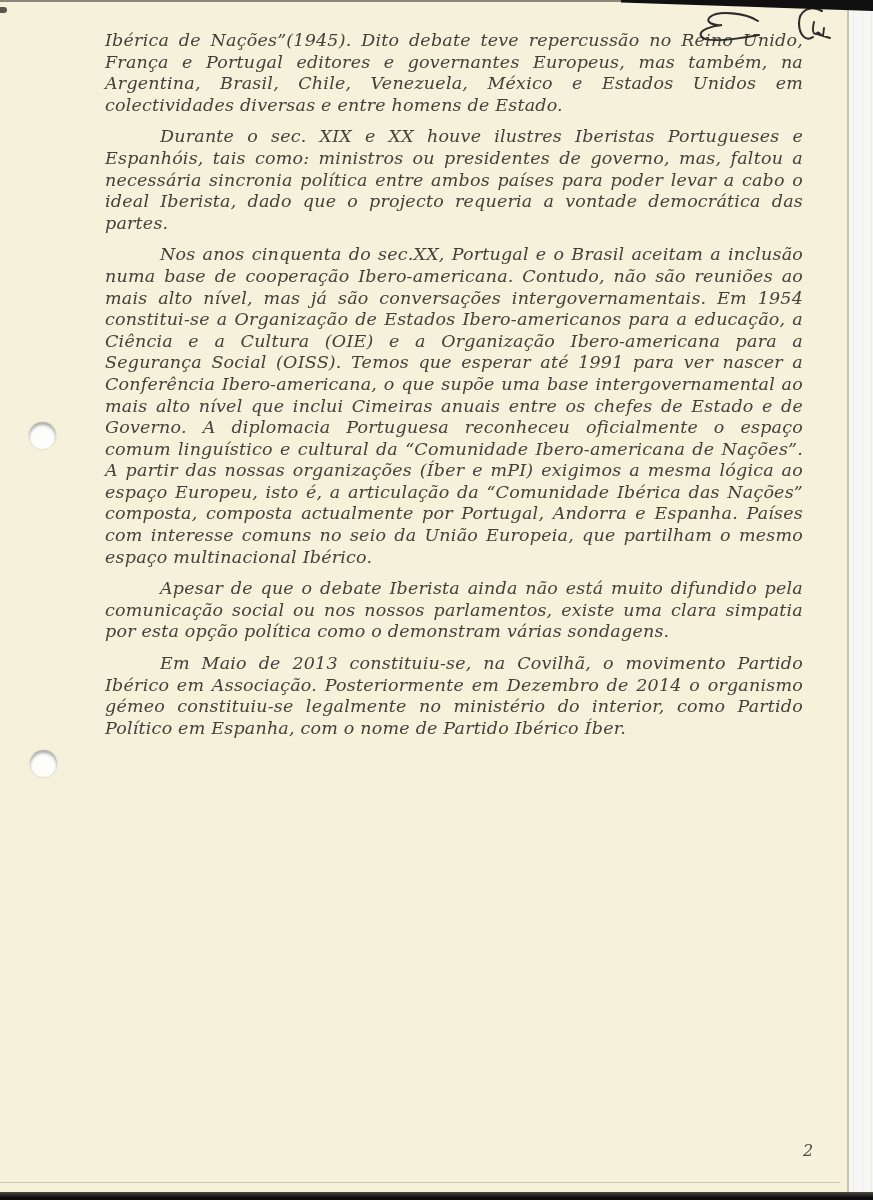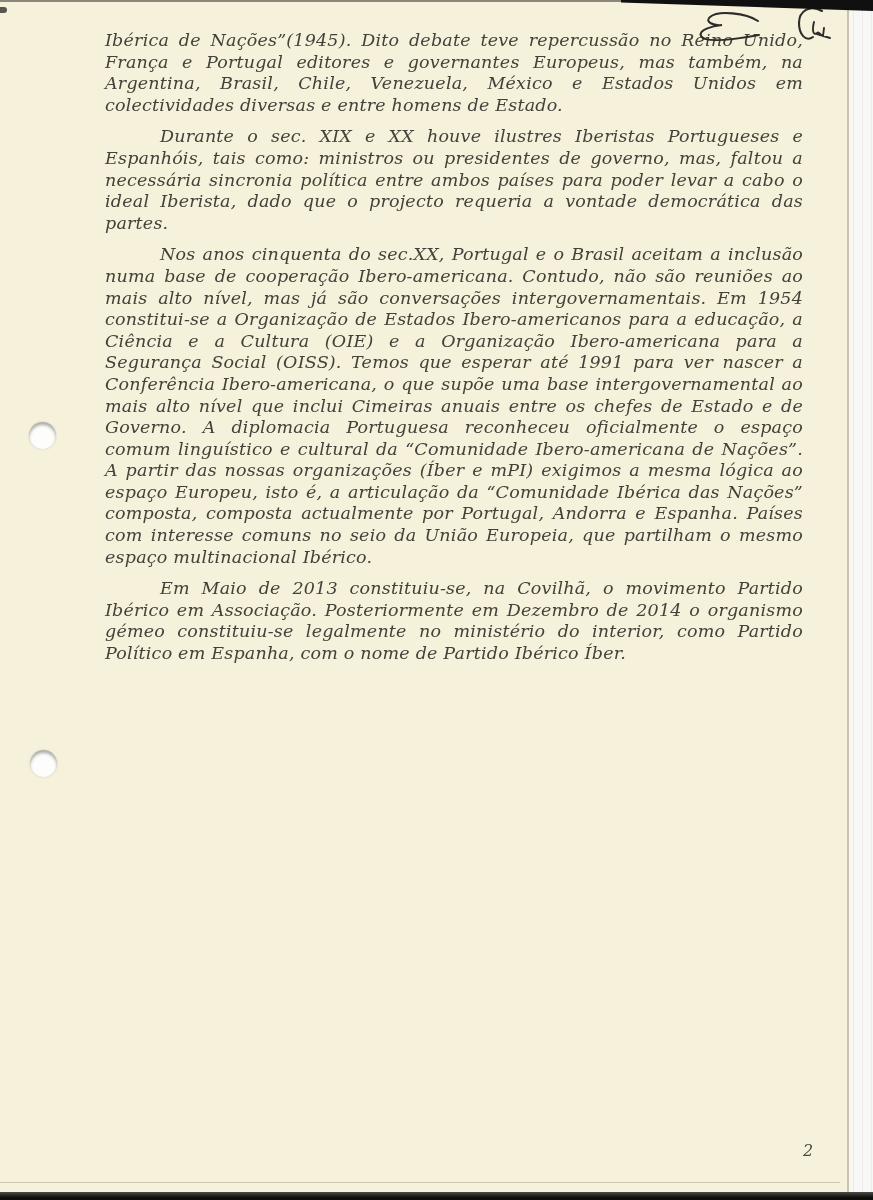--- a/index.html
+++ b/index.html
@@ -91,20 +91,21 @@
 <body>
 
 <div class="scan-canvas">
 
   <div class="paper">
 
     <div class="text-block">
       <p class="para first-para">Ibérica de Nações”(1945). Dito debate teve repercussão no Reino Unido, França e Portugal editores e governantes Europeus, mas também, na Argentina, Brasil, Chile, Venezuela, México e Estados Unidos em colectividades diversas e entre homens de Estado.</p>
       <p class="para">Durante o sec. XIX e XX houve ilustres Iberistas Portugueses e Espanhóis, tais como: ministros ou presidentes de governo, mas, faltou a necessária sincronia política entre ambos países para poder levar a cabo o ideal Iberista, dado que o projecto requeria a vontade democrática das partes.</p>
       <p class="para">Nos anos cinquenta do sec.XX,  Portugal e o Brasil aceitam a inclusão numa base de cooperação Ibero-americana. Contudo, não são reuniões ao mais alto nível, mas já são conversações intergovernamentais. Em 1954 constitui-se a Organização de Estados Ibero-americanos para a educação, a Ciência e a Cultura (OIE) e a Organização Ibero-americana para a Segurança Social (OISS). Temos que esperar até 1991 para ver nascer a Conferência Ibero-americana, o que supõe uma base intergovernamental ao mais alto nível que inclui Cimeiras anuais entre os chefes de Estado e de Governo. A diplomacia Portuguesa reconheceu oficialmente o espaço comum linguístico e cultural da “Comunidade Ibero-americana de Nações”. A partir das nossas organizações (Íber e mPI) exigimos a mesma lógica ao espaço Europeu, isto é, a articulação da “Comunidade Ibérica das Nações” composta, composta actualmente por Portugal, Andorra e Espanha. Países com interesse comuns no seio da União Europeia, que partilham o mesmo espaço multinacional Ibérico.</p>
+      <p class="para">Apesar de que o debate Iberista ainda não está muito difundido pela comunicação social ou nos nossos parlamentos, existe uma clara simpatia por esta opção política como o demonstram várias sondagens.</p>
       <p class="para">Em Maio de 2013 constituiu-se, na Covilhã, o movimento Partido Ibérico em Associação. Posteriormente em Dezembro de 2014 o organismo gémeo constituiu-se legalmente no ministério do interior, como Partido Político em Espanha, com o nome de Partido Ibérico Íber.</p>
     </div>
 
     <svg class="pen-mark mark-e" viewBox="0 0 82 40">
       <path d="M78 13 C66 5, 38 2, 30 9 C24 14, 34 18, 42 17 C32 18, 18 22, 21 28 C24 34, 46 33, 79 27" fill="none" stroke="#2e2c28" stroke-width="2.1" stroke-linecap="round"></path>
     </svg>
 
     <svg class="pen-mark mark-c" viewBox="0 0 46 42">
       <path d="M32 7 C20 0, 9 7, 9 19 C9 31, 16 38, 23 33" fill="none" stroke="#2e2c28" stroke-width="2.1" stroke-linecap="round"></path>
       <path d="M24 18 C22 26, 23 32, 27 29 C29 27, 30 31, 33 32 L34 24 M27 30 L40 34" fill="none" stroke="#2e2c28" stroke-width="1.9" stroke-linecap="round"></path>

